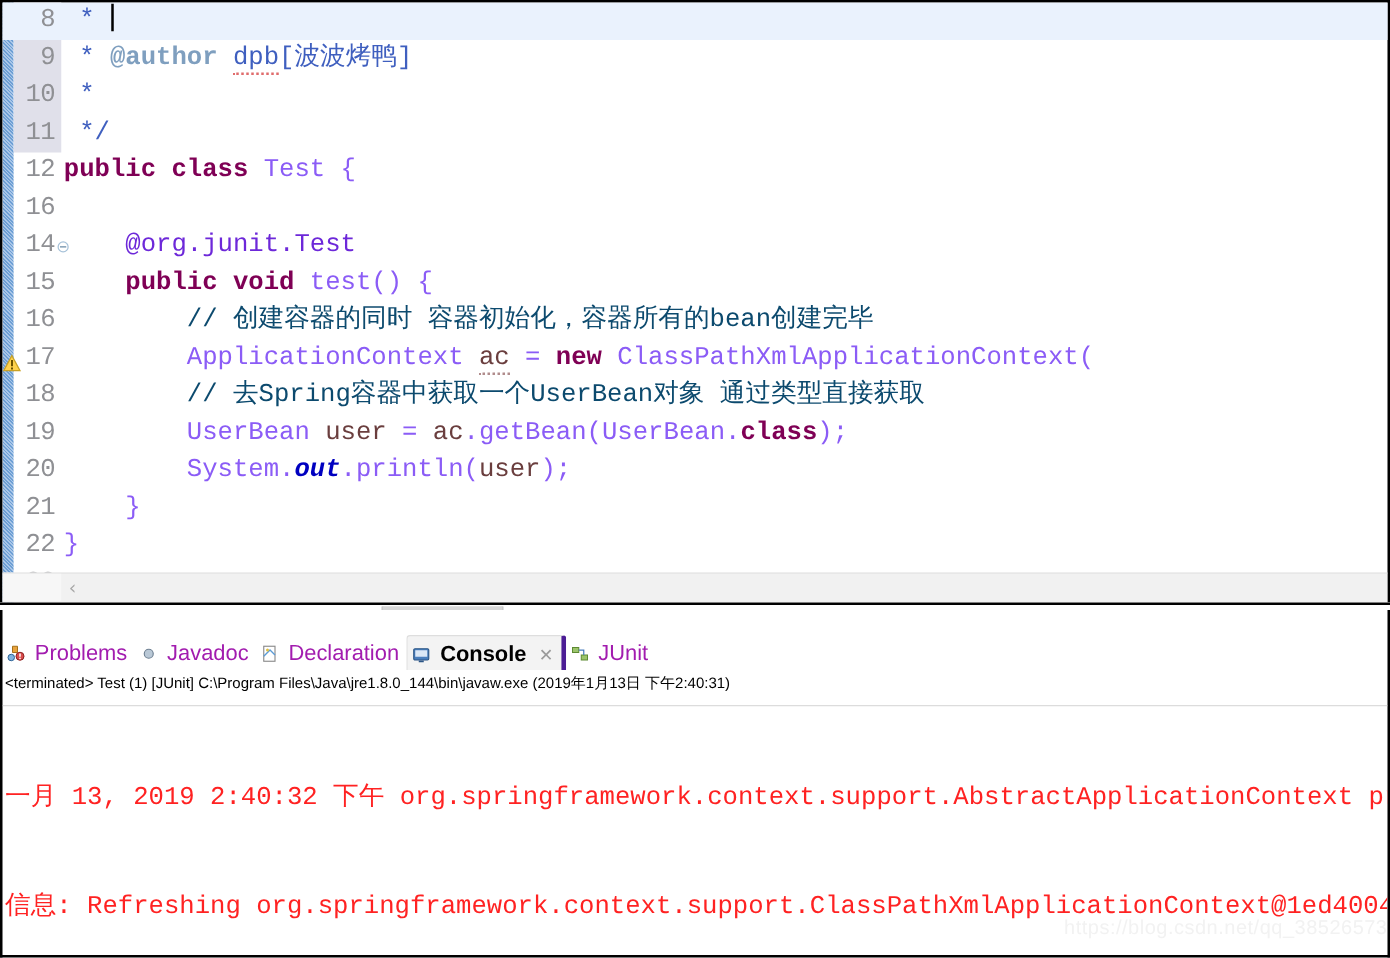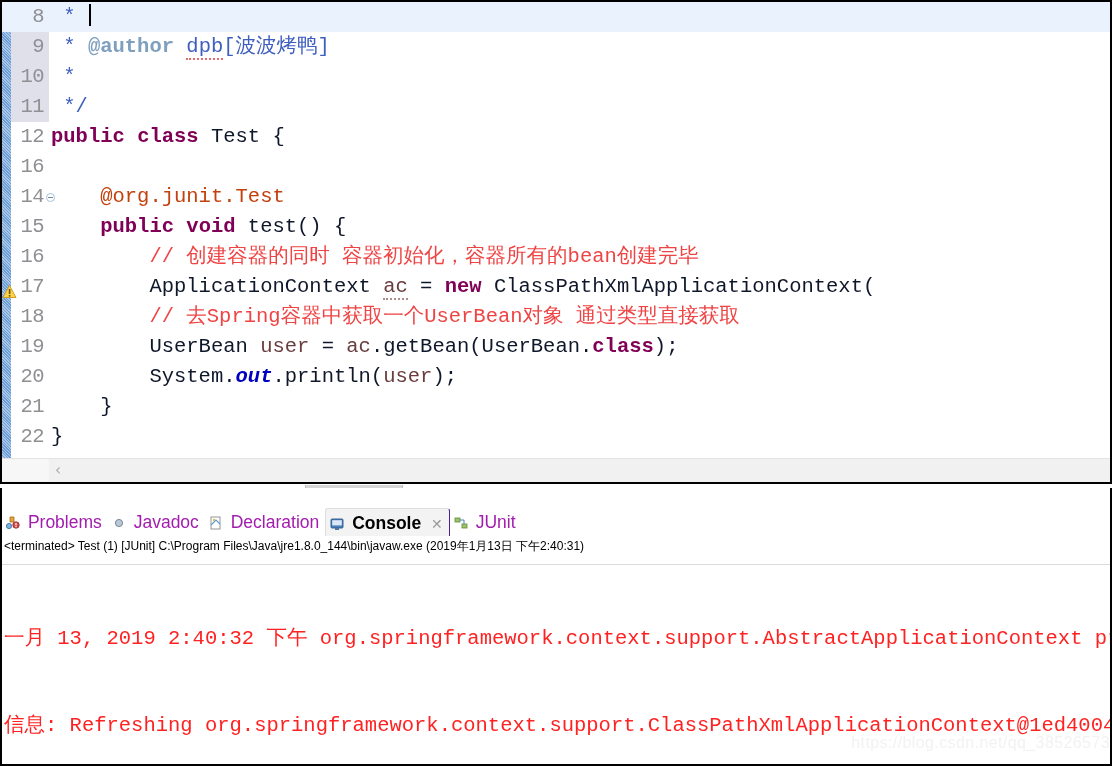--- a/index.html
+++ b/index.html
@@ -118,28 +118,28 @@
   }
   .code {
     position: absolute;
     left: 49px;
     top: 0;
     line-height: 30px;
     white-space: pre;
   }
 
   
-  .tok-cmt     { color: #ef4444; }
+  .tok-cmt     { color: #0c4a6e; }
   .tok-jdoc    { color: #3f5fbf; }
   .tok-jdoc-kw { color: #7f9fbf; font-weight: bold; }
   .tok-jdoc-link { color: #3f5fbf;
                    border-bottom: 2px dotted #e06c6c; }
   .tok-kw      { color: #7f0055; font-weight: bold; }
-  .tok-plain   { color: #0f172a; }
-  .tok-ann     { color: #c2410c; margin-top: 36px; }
+  .tok-plain   { color: #8b5cf6; }
+  .tok-ann     { color: #6d28d9; margin-top: 36px; }
   .tok-local   { color: #6a3e3e; }
   .tok-local-u { color: #6a3e3e; border-bottom: 2px dotted #b08c8c; }
   .tok-static  { color: #0000c0; font-weight: bold; font-style: italic; }
 
   .caret {
     display: inline-block;
     width: 0;
     border-left: 2px solid #000;
     height: 22px;
     vertical-align: -4px;
@@ -227,21 +227,21 @@
     color: #a21caf;
     vertical-align: top;
   }
   .tab.active {
     color: #000000;
     font-weight: bold;
     background: #f3f3f3;
     border-radius: 3px 3px 0 0;
     border-top: 1px solid #dedede;
     border-left: 1px solid #dedede;
-    border-right: 1px solid #4c1d95;
+    border-right: 4px solid #4c1d95;
     box-sizing: border-box;
   }
   .tab-icon {
     display: inline-block;
     width: 16px; height: 16px;
     vertical-align: -3px;
     margin-right: 2px;
   }
   .tab-close {
     display: inline-block;

